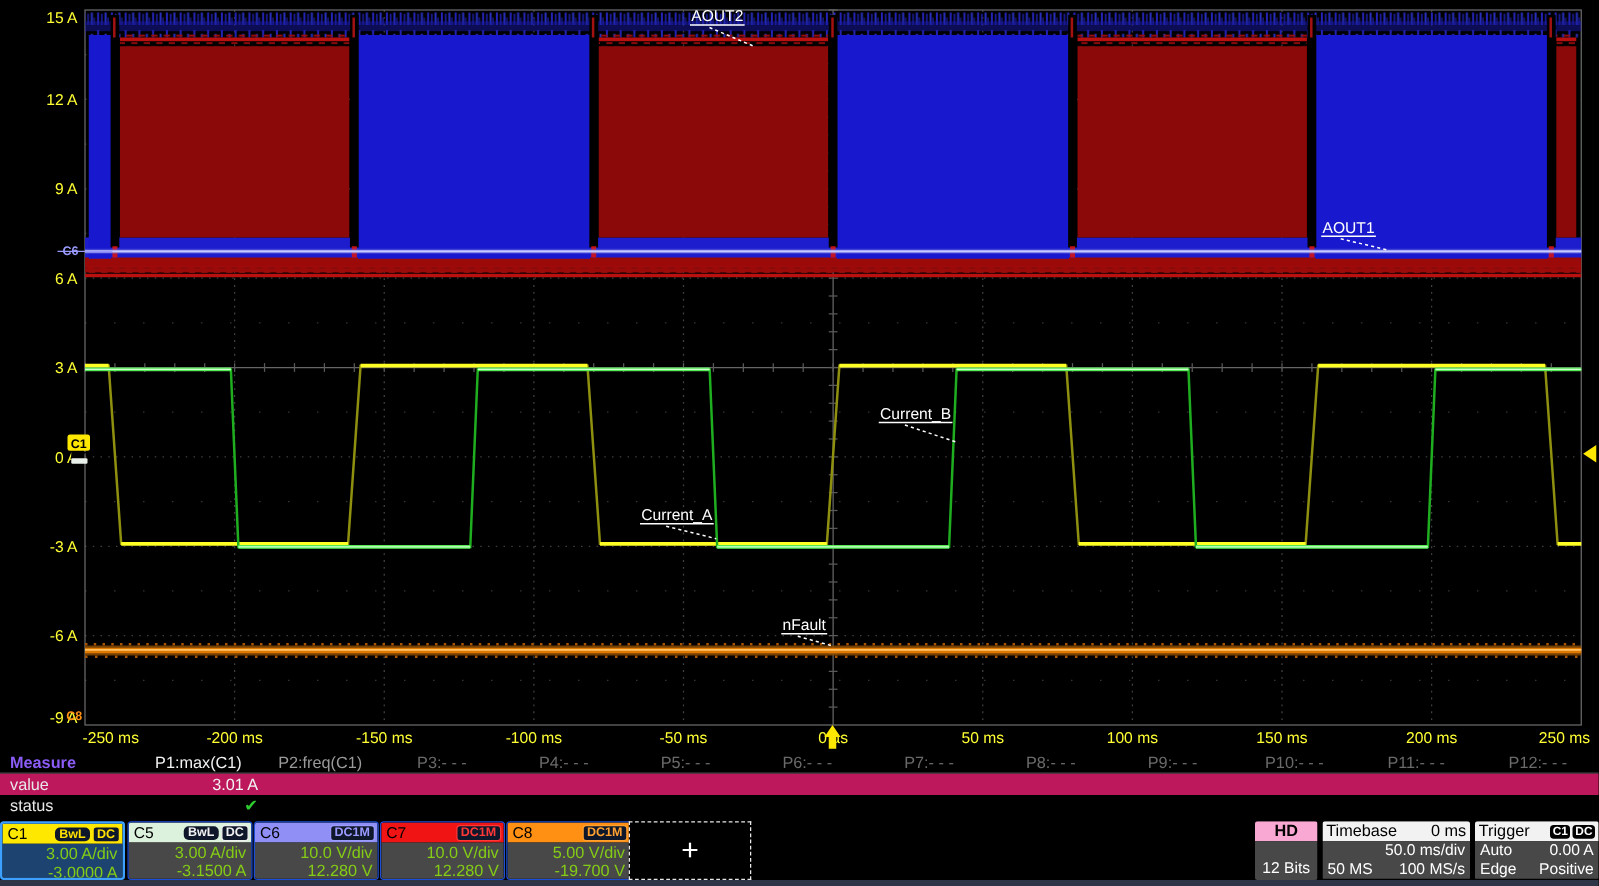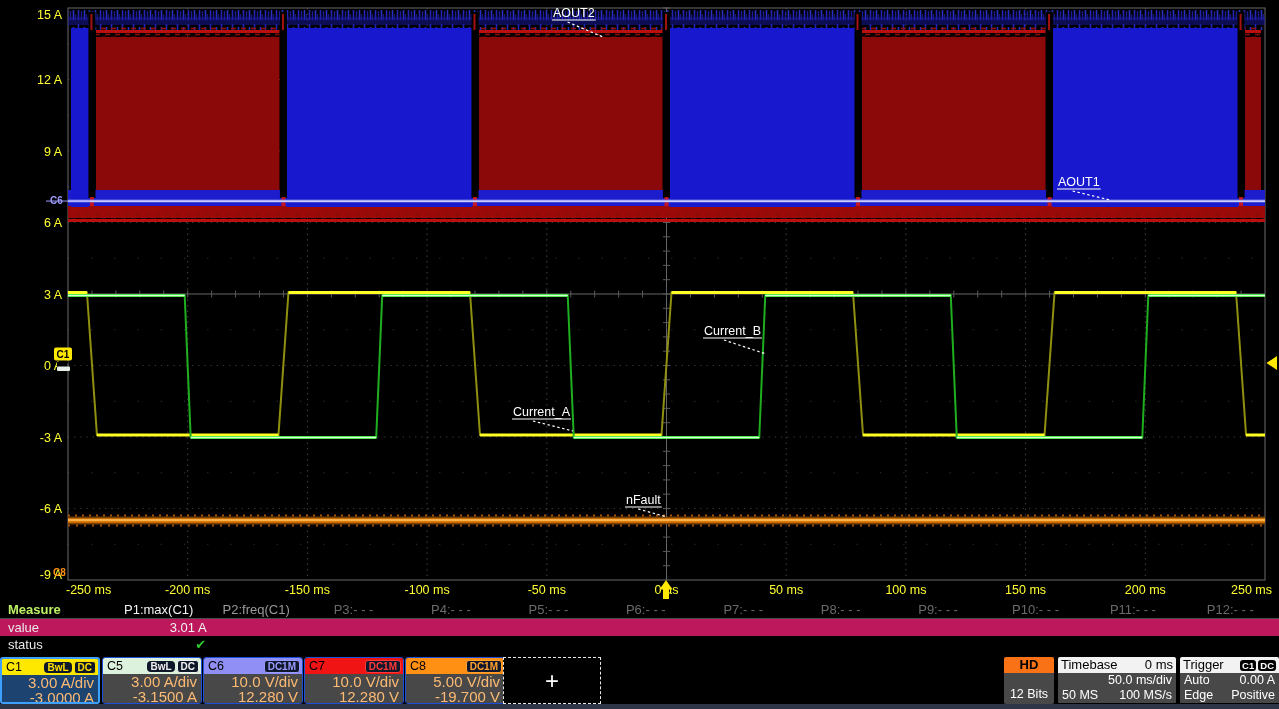--- a/index.html
+++ b/index.html
@@ -8,21 +8,21 @@
   #scope-wrap{position:absolute;left:0;top:0;width:1279px;height:600px;background:#000;}
   svg text{font-family:"Liberation Sans","DejaVu Sans",sans-serif;}
 
   
   #measure{position:absolute;left:0;top:600px;width:1279px;height:56px;background:#000;color:#e8e8e8;font-size:13px;}
   .mrow{display:flex;align-items:center;}
   .mrow1{height:18px;border-bottom:1px solid #4d4d4d;}
   .mrow2{height:17px;background:#be185d;}
   .mrow3{height:17px;}
   .mlabel{width:110px;padding-left:8px;box-sizing:border-box;flex:none;}
-  .mtitle{font-weight:bold;color:#bef264;}
+  .mtitle{font-weight:bold;color:#8b5cf6;}
   .mcol{flex:1 1 0;text-align:center;white-space:nowrap;}
   .mcol.m-active{color:#f2f2f2;}
   .mcol.m-ready{color:#9a9a9a;}
   .mcol.m-empty{color:#6a6a6a;text-align:center;}
   .mval{flex:1 1 0;text-align:right;padding-right:10px;box-sizing:border-box;color:#f2f2f2;}
   .mstat{flex:1 1 0;text-align:right;padding-right:14px;box-sizing:border-box;color:#2ecc2e;font-weight:bold;}
   .mfill{flex:11 11 0;}
 
   
   #channels{position:absolute;left:0;top:656px;width:1279px;height:53px;background:#000;}
@@ -38,32 +38,32 @@
   .t-yel{color:#ffe000;border-color:#ffe000;}
   .t-wht{color:#f0f0f0;border-color:#f0f0f0;}
   .t-per{color:#9a9aff;border-color:#9a9aff;}
   .t-red{color:#ff3838;border-color:#ff3838;}
   .t-org{color:#ffa030;border-color:#ffa030;}
   .h-c1{background:#ffe800;}
   .h-c5{background:#ddf2dd;}
   .h-c6{background:#8f8ff5;}
   .h-c7{background:#f01414;}
   .h-c8{background:#ff9014;}
-  .chbody{height:31px;background:#484848;color:#fdba74;font-size:15px;text-align:right;
+  .chbody{height:31px;background:#484848;color:#84cc16;font-size:13px;text-align:right;
           padding:1px 4px 0 0;line-height:14.5px;}
   .chbody.selbody{background:#1d4470;}
   #addbox{position:absolute;left:503px;top:1px;width:96px;height:45px;border:1px dashed #e8e8e8;
           background:#000;color:#fff;display:flex;align-items:center;justify-content:center;
           font-size:24px;cursor:pointer;}
   .rbox{position:absolute;top:1px;height:47px;box-sizing:border-box;border-radius:2px;overflow:hidden;}
   .rhead{height:16px;line-height:16px;font-size:13px;color:#000;display:flex;
          justify-content:space-between;align-items:center;padding:0 3px;}
   .rbody{background:#484848;color:#fff;font-size:12.5px;}
   #hdbox{left:1004px;width:50px;}
-  #hdbox .rhead{background:#f97316;justify-content:center;font-weight:bold;}
+  #hdbox .rhead{background:#f9a8d4;justify-content:center;font-weight:bold;}
   #hdbox .rbody{height:42px;display:flex;align-items:center;justify-content:center;}
   #tbbox{left:1058px;width:118px;}
   #tbbox .rhead{background:#f2f2f2;}
   #trbox{left:1180px;width:99px;}
   #trbox .rhead{background:#f2f2f2;}
   .rline{display:flex;justify-content:space-between;padding:0 4px;line-height:15px;}
   .rline.r-right{justify-content:flex-end;text-align:center;}
   .kbdg{background:#000;color:#fff;font-size:9.5px;font-weight:bold;border-radius:3px;
         padding:0 2px;line-height:11px;}
   #bottombar{position:absolute;left:0;top:704px;width:1279px;height:5px;background:#2e3547;}

